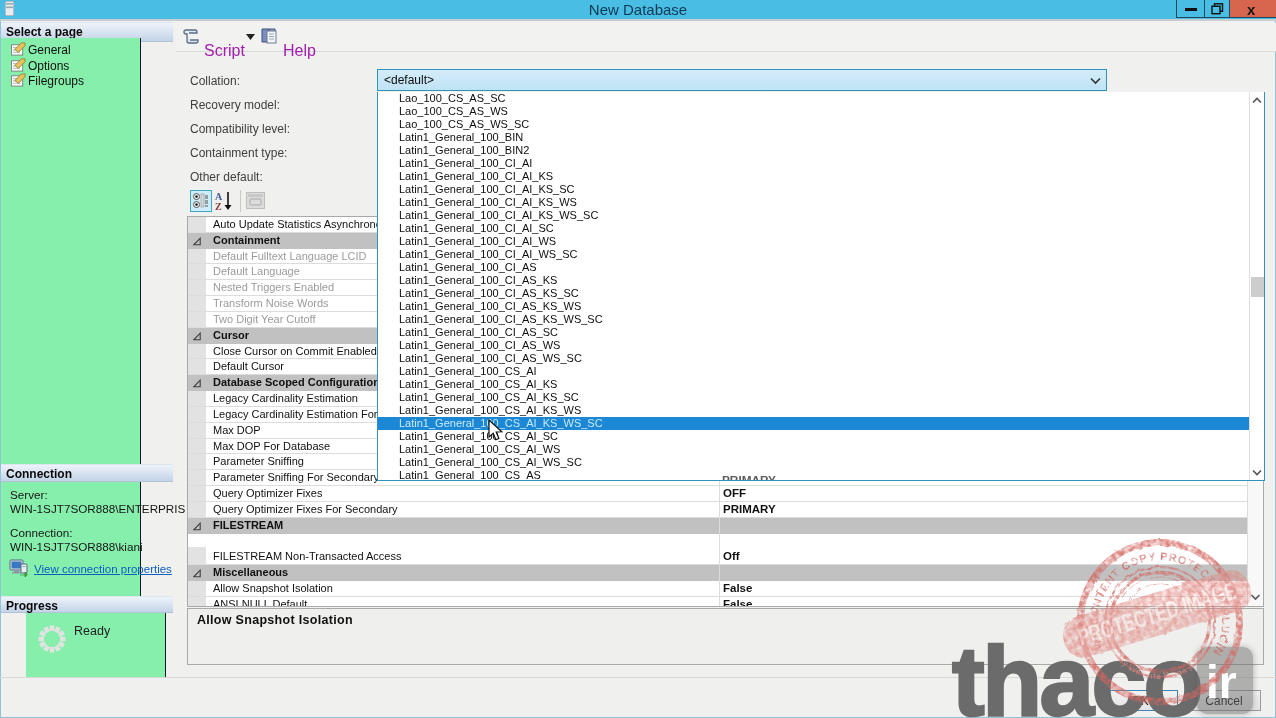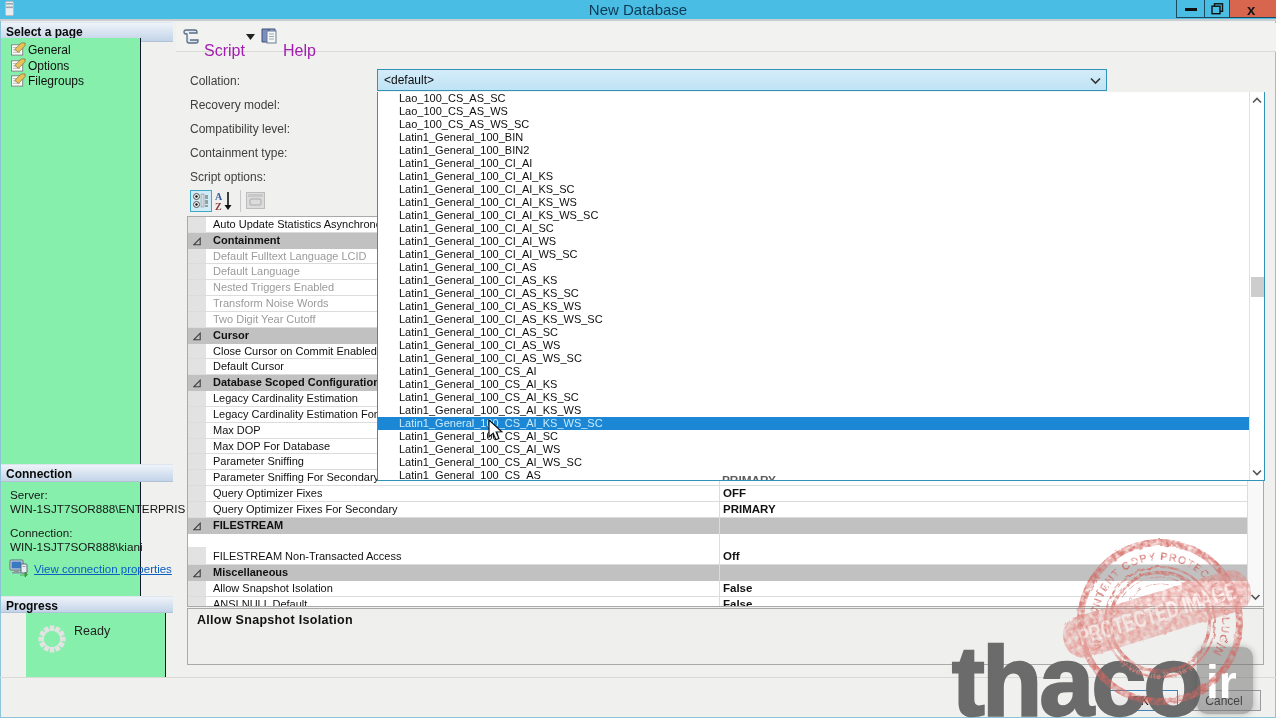--- a/index.html
+++ b/index.html
@@ -183,21 +183,21 @@
       <line x1="8" y1="9.5" x2="13" y2="9.5" stroke="#9aa"></line>
       <line x1="8" y1="12" x2="13" y2="12" stroke="#9aa"></line>
     </svg>
   <div class="lbl" style="left:107px">Help</div>
 </div>
 
 <div class="flabel" style="top:74px">Collation:</div>
 <div class="flabel" style="top:98px">Recovery model:</div>
 <div class="flabel" style="top:122px">Compatibility level:</div>
 <div class="flabel" style="top:146px">Containment type:</div>
-<div class="flabel" style="top:170px">Script options:</div>
+<div class="flabel" style="top:170px">Other default:</div>
 
 <div class="abs" style="left:190px;top:190px;width:22px;height:22px;border:1px solid #42a6c6;background:#cfecf8">
  <svg style="position:absolute;left:2px;top:2px" width="16" height="16" viewBox="0 0 16 16">
       <circle cx="3.5" cy="3.5" r="3" fill="#f0f0f0" stroke="#555"></circle>
       <circle cx="3.5" cy="3.5" r="1.2" fill="#111"></circle>
       <circle cx="3.5" cy="11.5" r="3" fill="#f0f0f0" stroke="#555"></circle>
       <circle cx="3.5" cy="11.5" r="1.2" fill="#111"></circle>
       <rect x="8" y="1" width="3" height="13" fill="#d8d8d8" stroke="#888" stroke-width="0.5"></rect>
       <line x1="12" y1="3" x2="15" y2="3" stroke="#555"></line>
       <line x1="12" y1="5" x2="15" y2="5" stroke="#555"></line>

